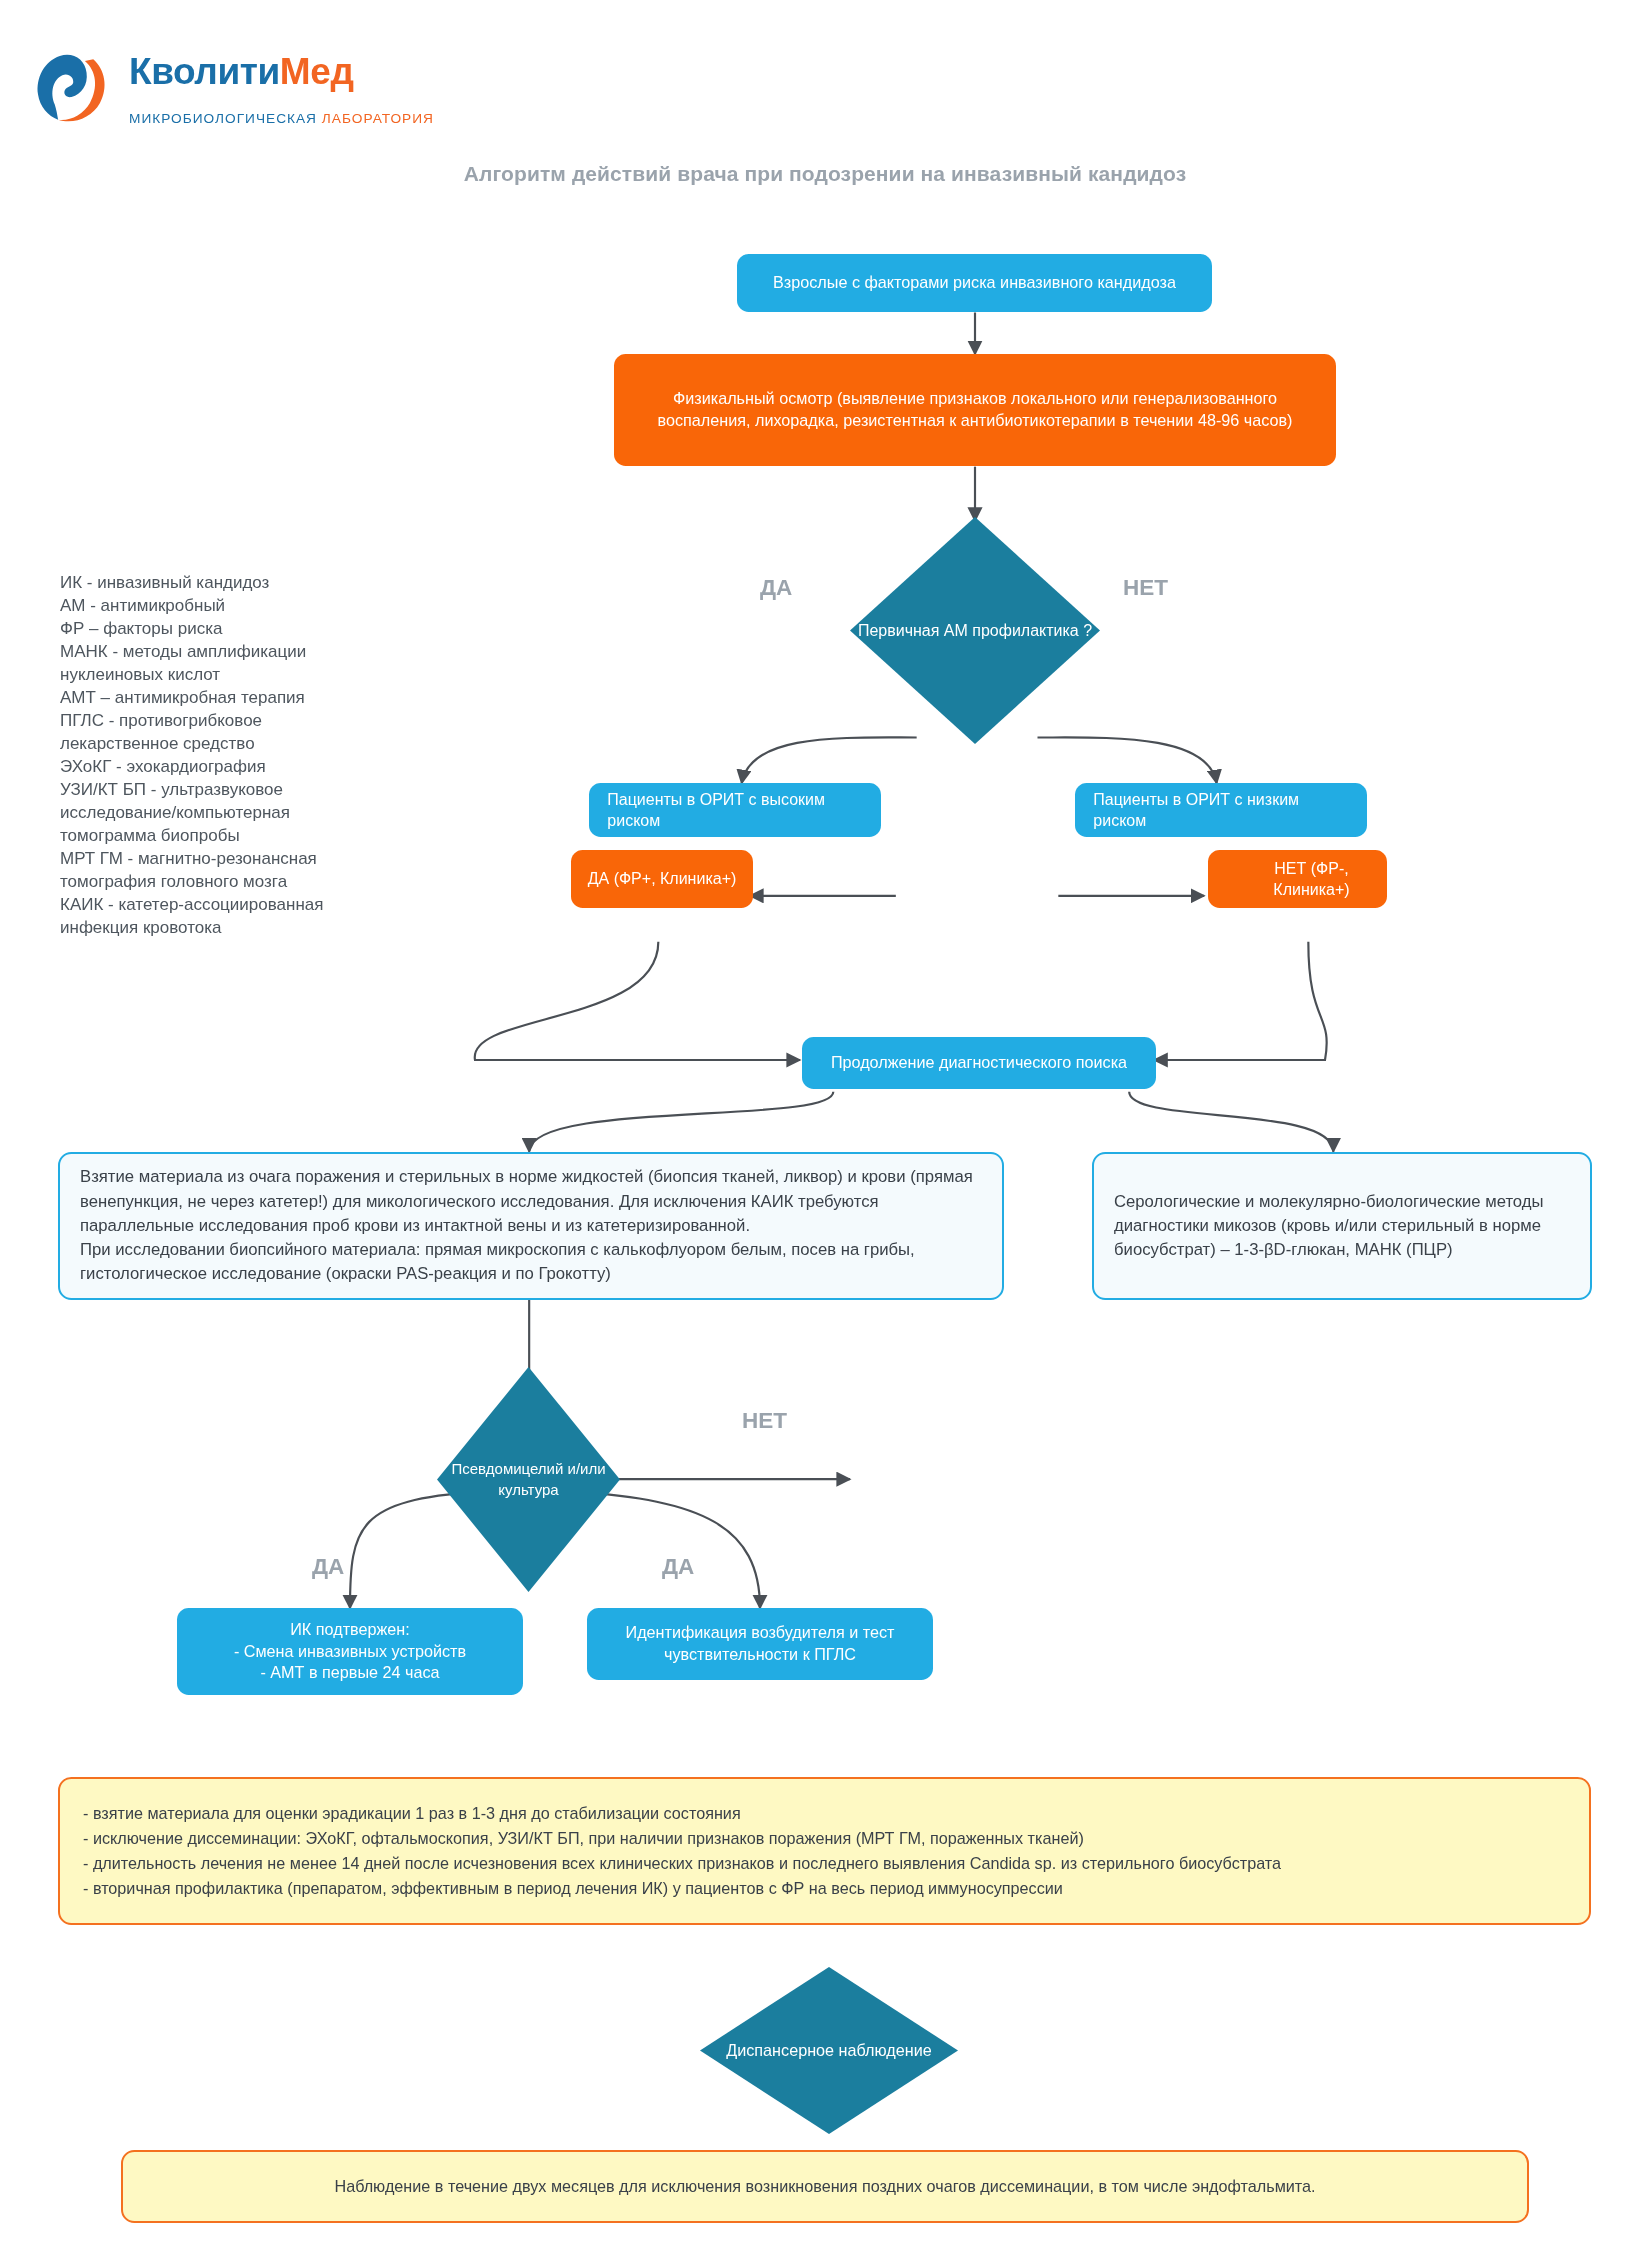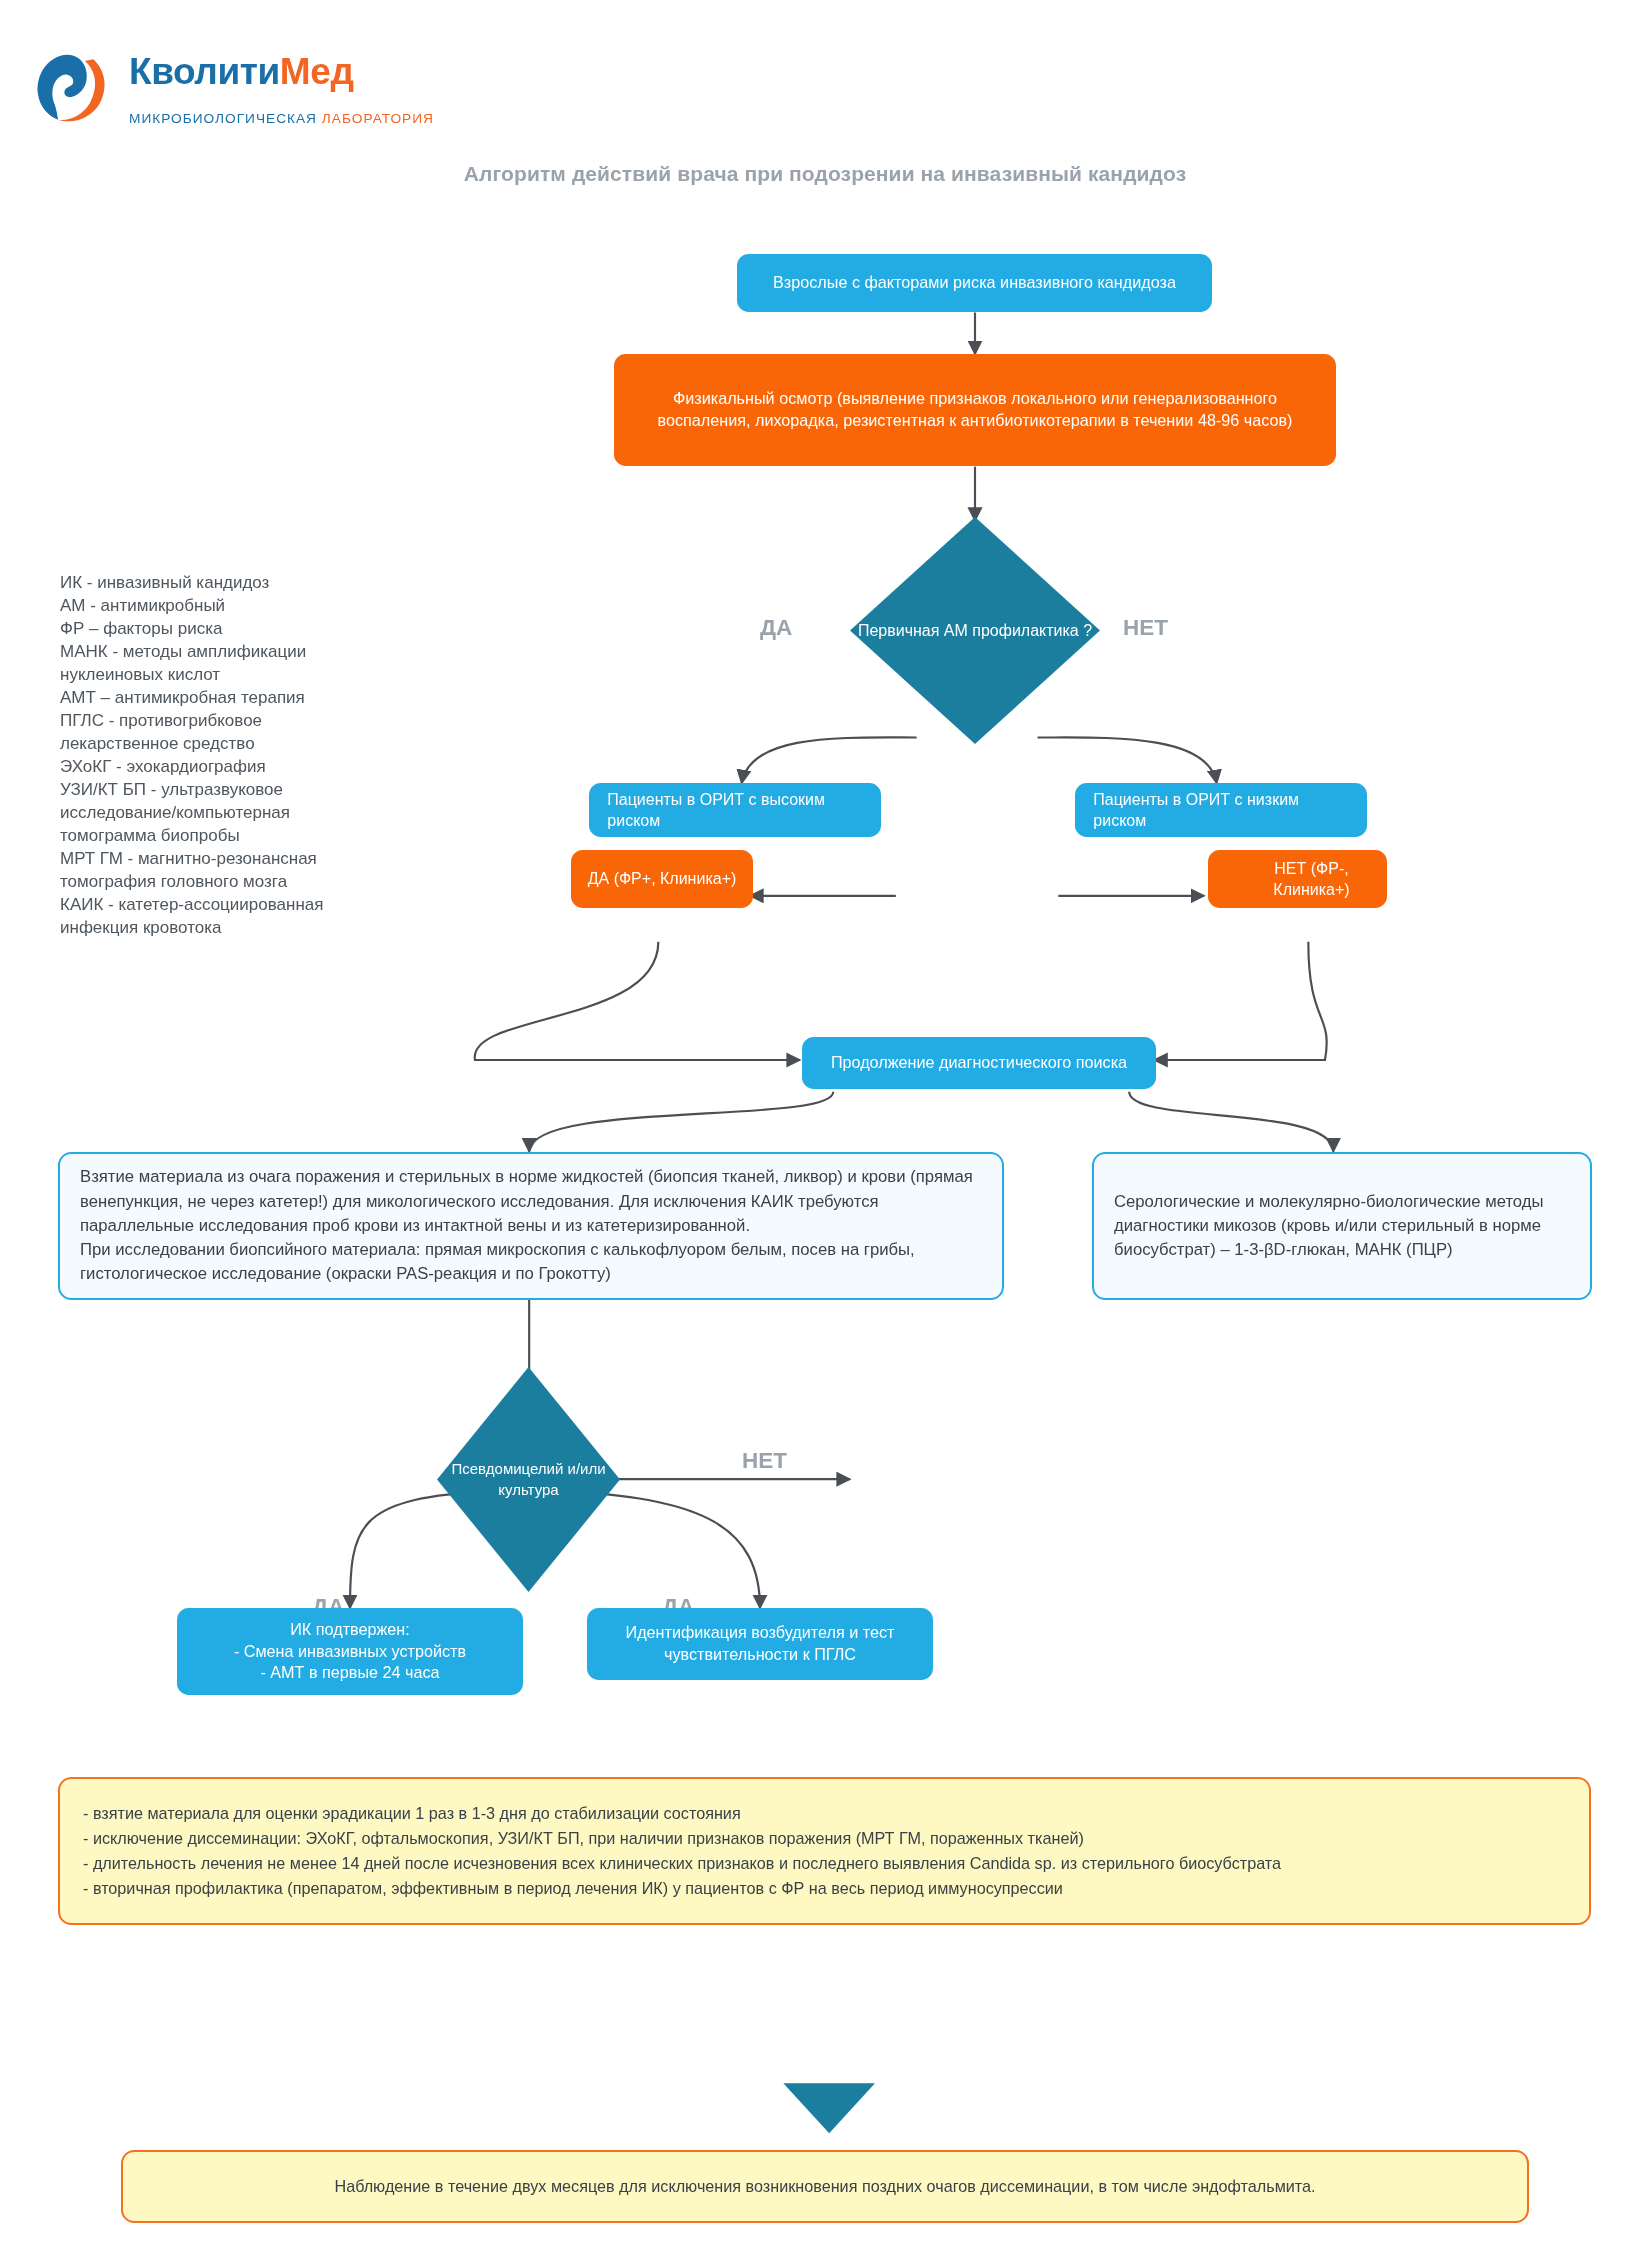--- a/index.html
+++ b/index.html
@@ -75,21 +75,21 @@
   }
   .diamond .dlabel {
     position:absolute; inset:0;
     display:flex; align-items:center; justify-content:center;
     text-align:center; color:#ffffff; line-height:1.35;
     pointer-events:none;
   }
 
   
   .branch-label {
-    position:absolute; color:#9AA3AC; font-size:22.5px; font-weight:bold;margin-top:40px;
+    position:absolute; color:#9AA3AC; font-size:22.5px; font-weight:bold;
   }
 
   
   svg.links { position:absolute; left:0; top:0; width:1650px; height:2250px; pointer-events:none; }
 </style>
 </head>
 <body>
 
 <div class="canvas">
 
@@ -236,19 +236,23 @@
     <div class="node-inner">Идентификация возбудителя и тест чувствительности к ПГЛС</div>
   </div>
 
   <div class="node node-warnbox" style="left:58px; top:1777px; width:1533px; height:148px; font-size:16.2px;">
     <div class="node-inner" style="white-space:pre-line; line-height:1.55; padding:15px 23px;">- взятие материала для оценки эрадикации 1 раз в 1-3 дня до стабилизации состояния
 - исключение диссеминации: ЭХоКГ, офтальмоскопия, УЗИ/КТ БП, при наличии признаков поражения (МРТ ГМ, пораженных тканей)
 - длительность лечения не менее 14 дней после исчезновения всех клинических признаков и последнего выявления Candida sp. из стерильного биосубстрата
 - вторичная профилактика (препаратом, эффективным в период лечения ИК) у пациентов с ФР на весь период иммуносупрессии</div>
   </div>
 
+  <div class="diamond" style="left:700px; top:1967px; width:258px; height:167px;">
+    <div class="shape"></div>
+    <div class="dlabel" style="font-size:16.2px;">Диспансерное наблюдение</div>
+  </div>
 
   <div class="node node-warnbox" style="left:121px; top:2150px; width:1408px; height:73px; font-size:16.2px; justify-content:center; text-align:center;">
     <div class="node-inner" style="text-align:center;">Наблюдение в течение двух месяцев для исключения возникновения поздних очагов диссеминации, в том числе эндофтальмита.</div>
   </div>
 
 </div>
 
 
 </body></html>

